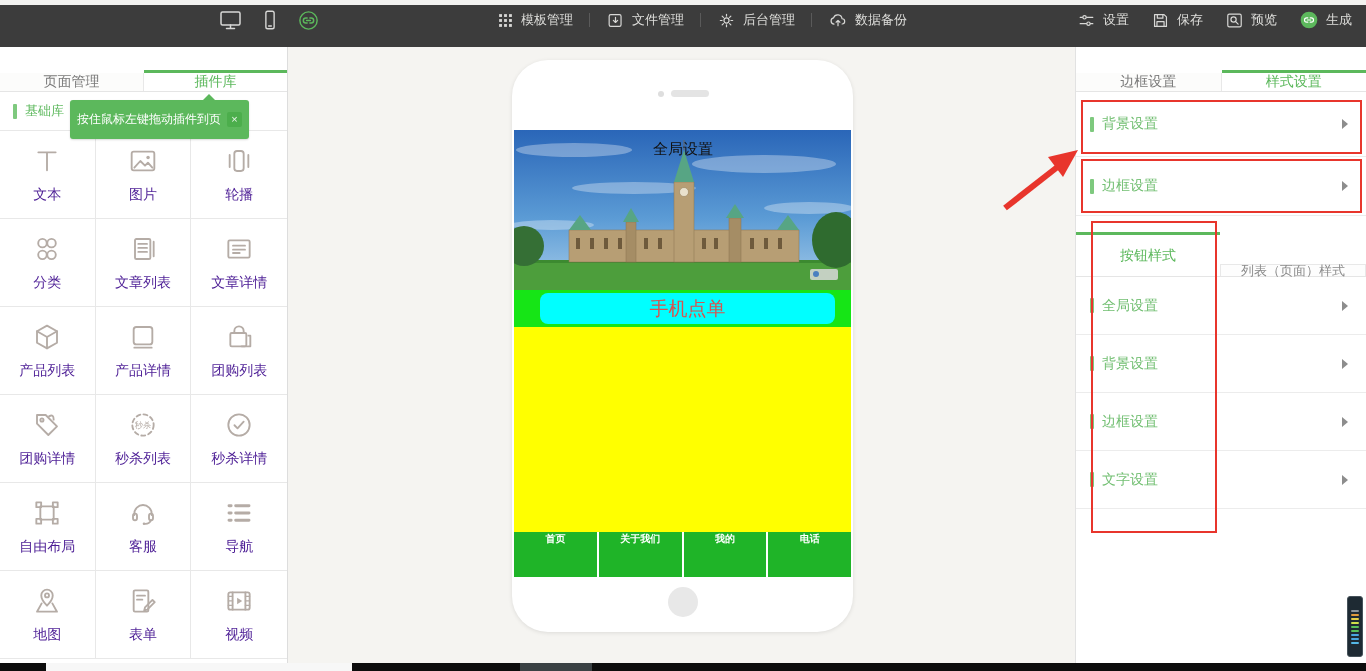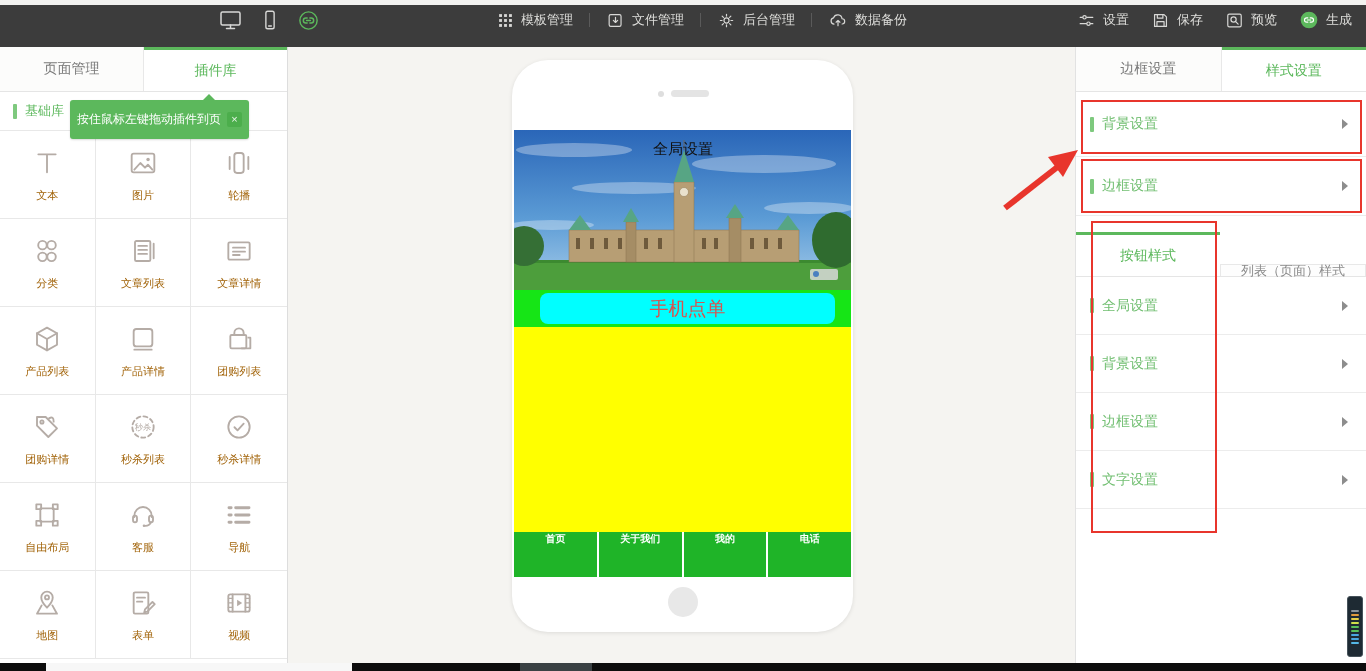--- a/index.html
+++ b/index.html
@@ -9,32 +9,32 @@
   .toolbar{position:absolute;left:0;top:5px;width:100%;height:42px;background:#3c3c3c;}
   .tb-group{position:absolute;top:0;height:30px;display:flex;align-items:center;}
   .tb-devices{left:218px;gap:16px;}
   .tb-menu{left:497px;}
   .tb-actions{right:14px;gap:22px;font-family:Liberation Mono, monospace;}
   .tb-item{display:flex;align-items:center;gap:7px;color:#dededb;font-size:13px;cursor:pointer;}
   .tb-sep{width:1px;height:14px;background:#5a5a5a;margin:0 16px;}
   .tb-icon svg{display:block;}
   
   .left-panel{position:absolute;left:0;top:47px;width:288px;height:616px;background:#fff;border-right:1px solid #ddd;box-sizing:border-box;}
-  .tabs{height:44px;display:flex;border-bottom:1px solid #e5e5e5;}
+  .tabs{height:44px;display:flex;border-bottom:1px solid #e5e5e5;align-items:flex-end;}
   .tab{flex:1;display:flex;align-items:center;justify-content:center;font-size:14px;color:#7a7a7a;background:#fcfcfb;border-right:1px solid #e8e8e8;box-sizing:border-box;cursor:pointer;}
   .tab:last-child{border-right:none;}
   .tab.active{background:#fff;color:#5cb85c;border-top:3px solid #5cb85c;}
   .lib-row{height:38px;display:flex;align-items:center;padding-left:13px;}
   .gbar{width:4px;height:15px;background:#7ec97e;margin-right:8px;border-radius:1px;}
   .lib-label{font-size:13px;color:#5cb85c;}
   .pgrid{display:grid;grid-template-columns:repeat(3,1fr);border-top:1px solid #e8e8e8;}
   .cell{height:88px;border-right:1px solid #e8e8e8;border-bottom:1px solid #e8e8e8;box-sizing:border-box;display:flex;flex-direction:column;align-items:center;justify-content:center;gap:9px;cursor:pointer;background:#fff;}
   .cell:nth-child(3n){border-right:none;}
   .cell svg{width:32px;height:32px;stroke:#b5aca6;fill:none;stroke-width:1.4;stroke-linecap:round;stroke-linejoin:round;}
-  .plabel{font-size:11px;color:#a16207;}
+  .plabel{font-size:14px;color:#4c1d95;}
   
   .tooltip{position:absolute;left:70px;top:100px;height:39px;display:flex;align-items:center;background:#5cb85c;border-radius:3px;padding:0 7px;z-index:40;box-shadow:0 1px 2px rgba(0,0,0,.15);}
   .tooltip:before{content:"";position:absolute;top:-6px;left:133px;border:6px solid transparent;border-bottom-color:#5cb85c;border-top:none;}
   .tt-text{color:#fff;font-size:12px;white-space:nowrap;max-width:146px;overflow:hidden;}
   .tt-close{margin-left:6px;width:15px;height:15px;background:#4cae4c;border-radius:2px;color:#eaf6ea;font-size:11px;line-height:15px;text-align:center;cursor:pointer;}
   
   .canvas{position:absolute;left:288px;top:47px;width:787px;height:616px;background:#f5f4f1;}
   .phone{position:absolute;left:224px;top:13px;width:341px;height:572px;background:#fff;border-radius:36px;box-shadow:0 1px 4px rgba(0,0,0,.10);}
   .speaker-dot{position:absolute;left:146px;top:31px;width:6px;height:6px;border-radius:50%;background:#dedede;}
   .speaker-bar{position:absolute;left:159px;top:30px;width:38px;height:7px;border-radius:4px;background:#e4e4e4;}

